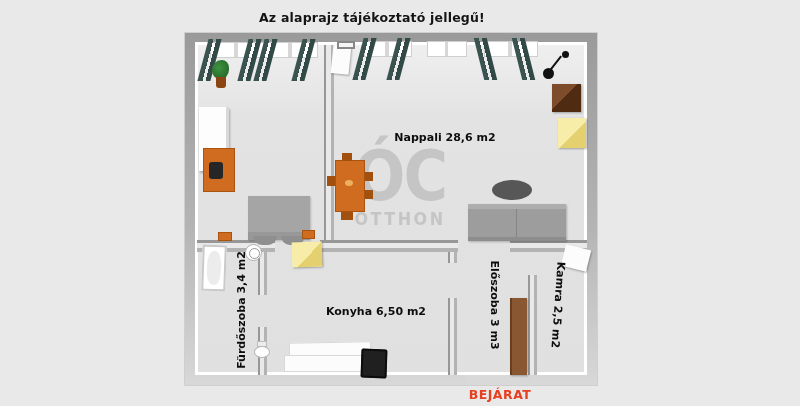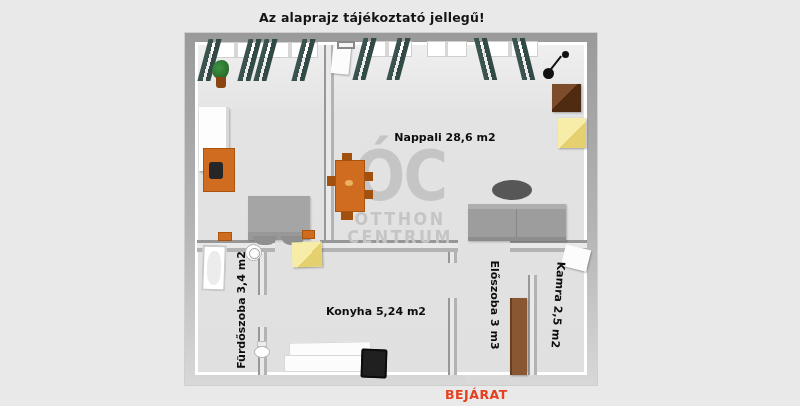--- a/index.html
+++ b/index.html
@@ -8,21 +8,21 @@
     background:#e9e9e9;
     font-family:"DejaVu Sans","Liberation Sans",sans-serif;
   }
   .abs{position:absolute;}
   
   .disclaimer{
     left:0;top:10px;width:744px;text-align:center;
     font-size:12.5px;font-weight:bold;color:#141414;letter-spacing:.2px;
   }
   .entrance{
-    left:445px;top:387px;width:110px;text-align:left;
+    left:445px;top:387px;width:110px;text-align:center;
     font-size:12.5px;font-weight:bold;color:#e5401f;letter-spacing:.5px;
   }
   
   .plan{
     left:185px;top:33px;width:412px;height:352px;
     background:linear-gradient(180deg,#9a9a9a,#b4b4b4 55%,#d8d8d8);
     box-shadow:0 0 0 1px #cfcfcf;
   }
   .floor{
     left:10px;top:9px;width:392px;height:333px;
@@ -93,21 +93,20 @@
   <div class="abs wallV" style="left:73px;top:219px;width:9px;height:43px;"></div>
   <div class="abs wallV" style="left:73px;top:294px;width:9px;height:48px;"></div>
   <div class="abs wallV" style="left:263px;top:219px;width:9px;height:11px;"></div>
   <div class="abs wallV" style="left:263px;top:265px;width:9px;height:77px;"></div>
   <div class="abs wallV" style="left:343px;top:242px;width:9px;height:100px;"></div>
   <div class="abs thresh" style="left:280px;top:342px;width:55px;height:10px;"></div>
 
   <div class="abs wm">
     <span class="wm-mono">ÓC</span>
     <span class="wm-line">OTTHON</span>
-    <span class="wm-line">CENTRUM</span>
   </div>
 
   <div class="abs winframe" style="left:26px;top:10px;width:52px;"></div>
   <div class="abs curt lean-l" style="left:18px;top:6px;"></div>
   <div class="abs curt lean-l" style="left:58px;top:6px;"></div>
   <div class="abs winframe" style="left:80px;top:10px;width:52px;"></div>
   <div class="abs curt lean-l" style="left:74px;top:6px;"></div>
   <div class="abs curt lean-l" style="left:112px;top:6px;"></div>
   <div class="abs furn plantleaf" style="left:27px;top:27px;width:17px;height:19px;"></div>
   <div class="abs furn plantpot" style="left:31px;top:44px;width:10px;height:11px;"></div>
@@ -162,18 +161,18 @@
   <div class="abs furn yellowcab" style="left:107px;top:209px;width:30px;height:25px;transform:rotate(-2deg);"></div>
   <div class="abs furn counter" style="left:104px;top:309px;width:82px;height:15px;transform:rotate(-1deg);"></div>
   <div class="abs furn counter" style="left:99px;top:322px;width:78px;height:17px;"></div>
   <div class="abs furn stove" style="left:176px;top:316px;width:26px;height:29px;"></div>
 
   <div class="abs furn wardrobe" style="left:325px;top:265px;width:17px;height:77px;"></div>
   <div class="abs furn doorleaf" style="left:378px;top:214px;width:26px;height:22px;transform:rotate(14deg);"></div>
 
   <div class="abs rlabel" style="left:260px;top:104px;">Nappali 28,6 m2</div>
   <div class="abs rlabel rot-ccw" style="left:56px;top:277px;">Fürdőszoba 3,4 m2</div>
-  <div class="abs rlabel" style="left:191px;top:278px;">Konyha 5,24 m2</div>
+  <div class="abs rlabel" style="left:191px;top:278px;">Konyha 6,50 m2</div>
   <div class="abs rlabel rot-cw" style="left:309px;top:272px;">Előszoba 3 m3</div>
   <div class="abs rlabel rot-cw2" style="left:373px;top:272px;">Kamra 2,5 m2</div>
 </div>
 
 <div class="abs entrance">BEJÁRAT</div>
 
 </body></html>

